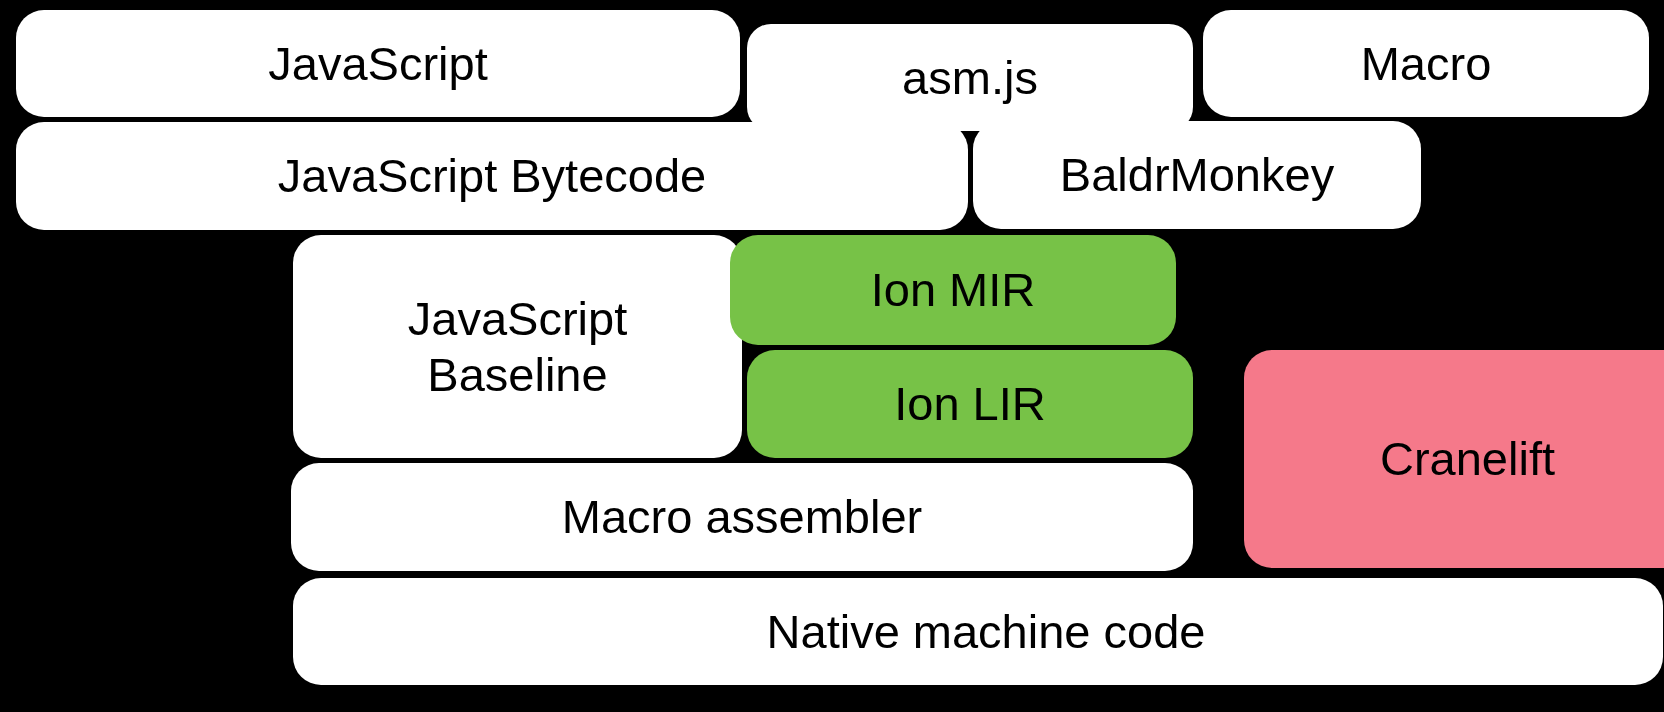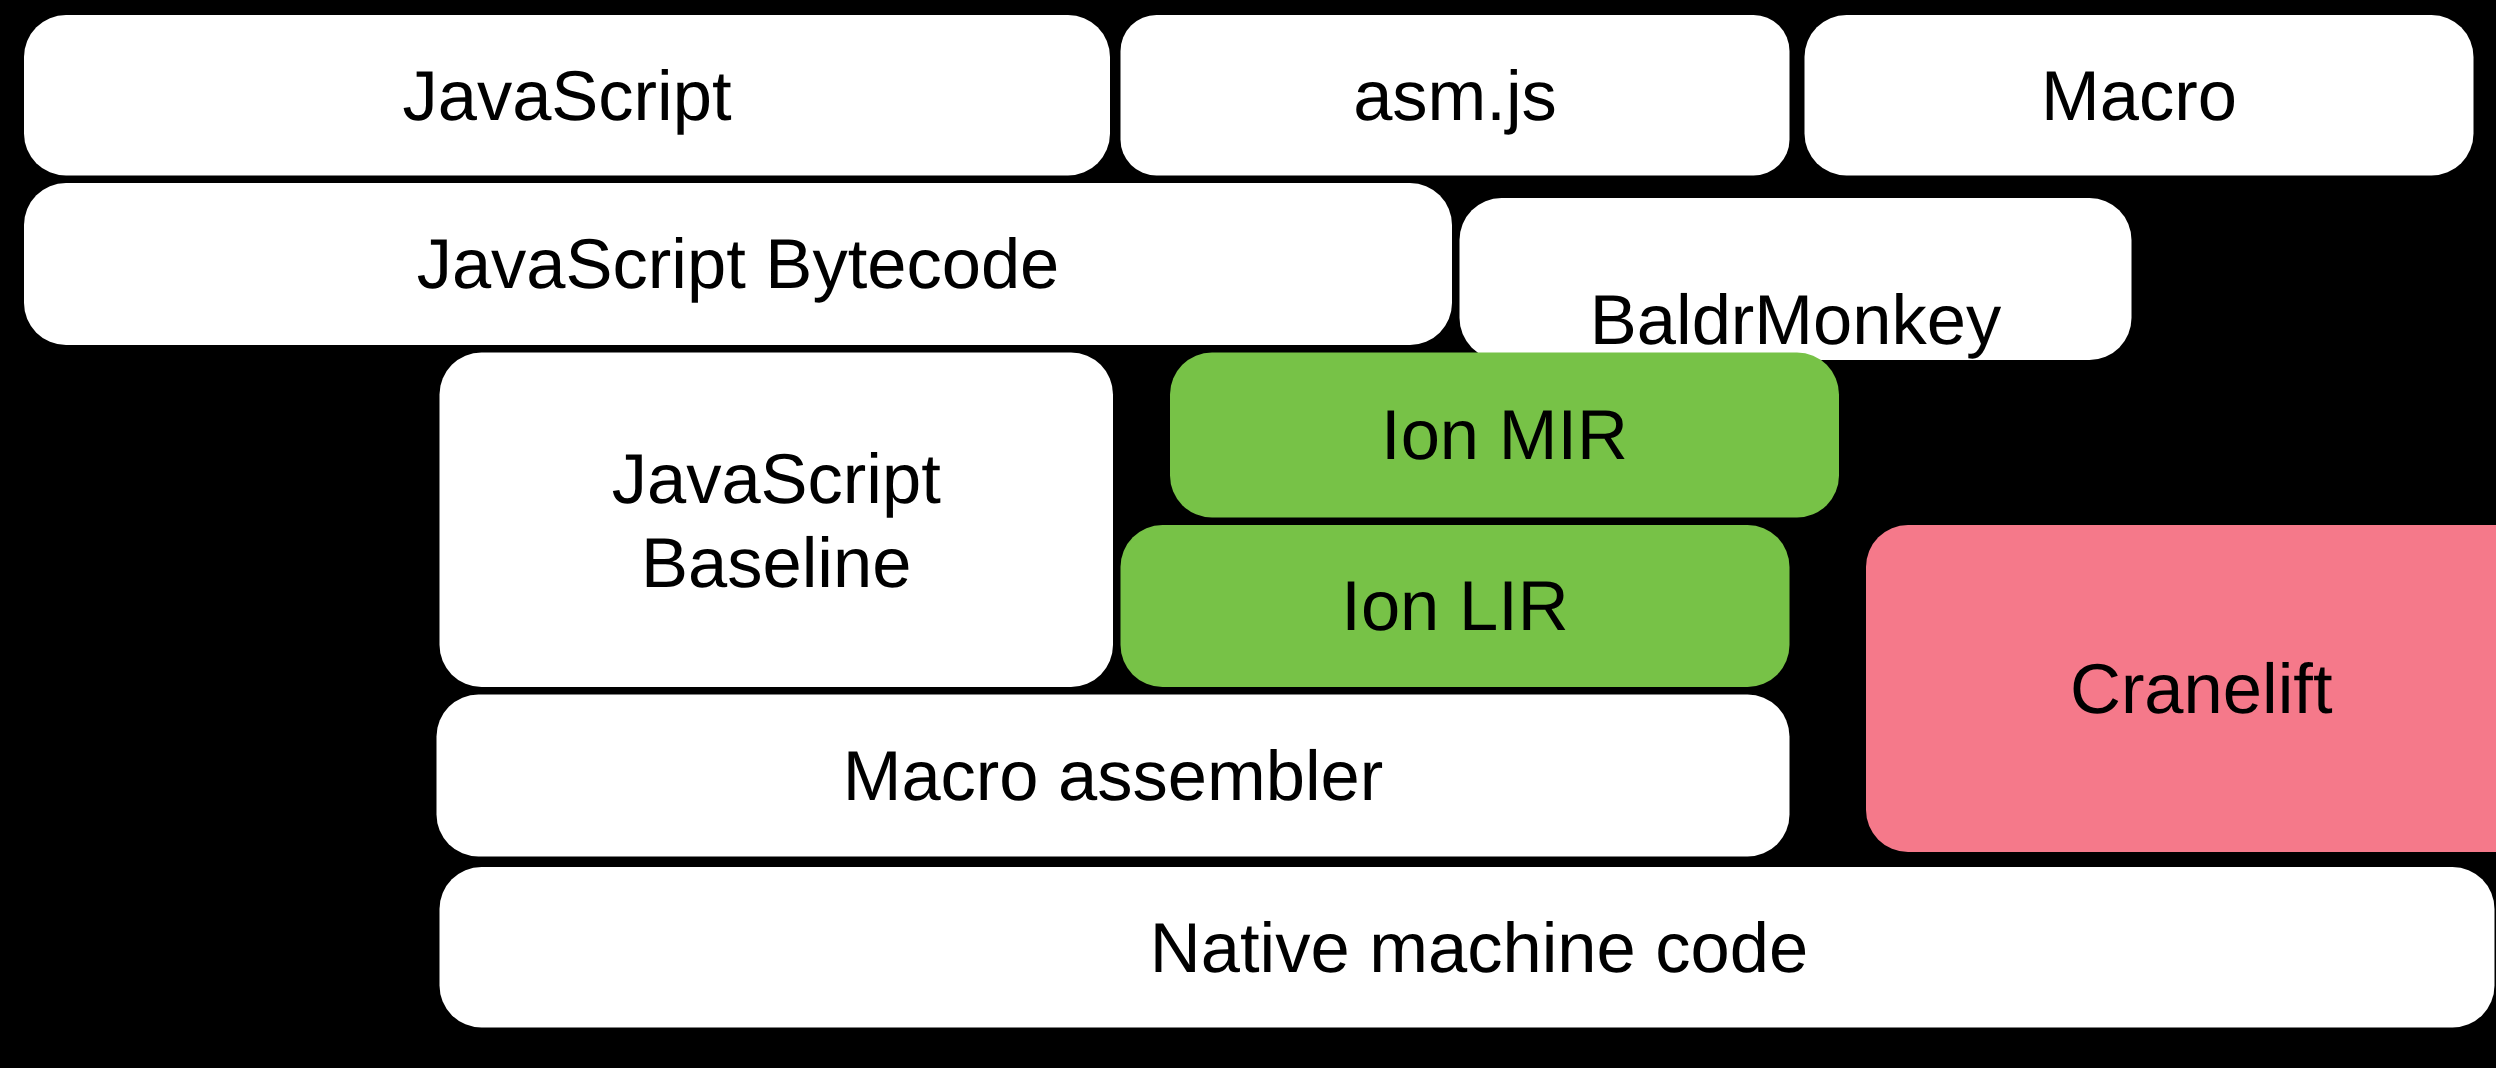--- a/index.html
+++ b/index.html
@@ -27,27 +27,27 @@
     font-size: 47px;
     line-height: 1.18;
     white-space: pre-line;
   }
   .box--white { background: var(--box-white, #fff); }
   .box--gray  { background: var(--box-gray, #eaeaea); }
   .box--green { background: var(--box-green, #77c247); }
   .box--pink  { background: var(--box-pink, #f5798a); }
 
   #b-javascript          { left: 16px;   top: 10px;  width: 724px;  height: 107px; }
-  #b-asm-js              { left: 747px;  top: 10px;  width: 446px;  height: 107px; border-radius: 24px; }
+  #b-asm-js              { left: 747px;  top: 24px;  width: 446px;  height: 107px; border-radius: 24px; }
   #b-wasm                { left: 1203px; top: 10px;  width: 446px;  height: 107px; }
   #b-javascript-bytecode { left: 16px;   top: 122px; width: 952px;  height: 108px; }
-  #b-baldrmonkey         { left: 973px;  top: 132px; width: 448px;  height: 108px; align-items: flex-end; }
+  #b-baldrmonkey         { left: 973px;  top: 121px; width: 448px;  height: 108px; }
   #b-interpreter         { left: 16px;   top: 235px; width: 266px;  height: 335px; }
   #b-javascript-baseline { left: 293px;  top: 235px; width: 449px;  height: 223px; }
-  #b-ion-mir             { left: 780px;  top: 235px; width: 446px;  height: 110px; }
+  #b-ion-mir             { left: 730px;  top: 235px; width: 446px;  height: 110px; }
   #b-ion-lir             { left: 747px;  top: 350px; width: 446px;  height: 108px; }
   #b-cranelift           { left: 1200px; top: 350px; width: 447px;  height: 218px; margin-left: 44px; }
   #b-macro-assembler     { left: 291px;  top: 463px; width: 902px;  height: 108px; align-items: center; }
   #b-native-machine-code { left: 293px;  top: 578px; width: 1354px; height: 107px; padding-left: 16px; }
 </style>
 </head>
 <body>
 
 <div class="canvas">
 

